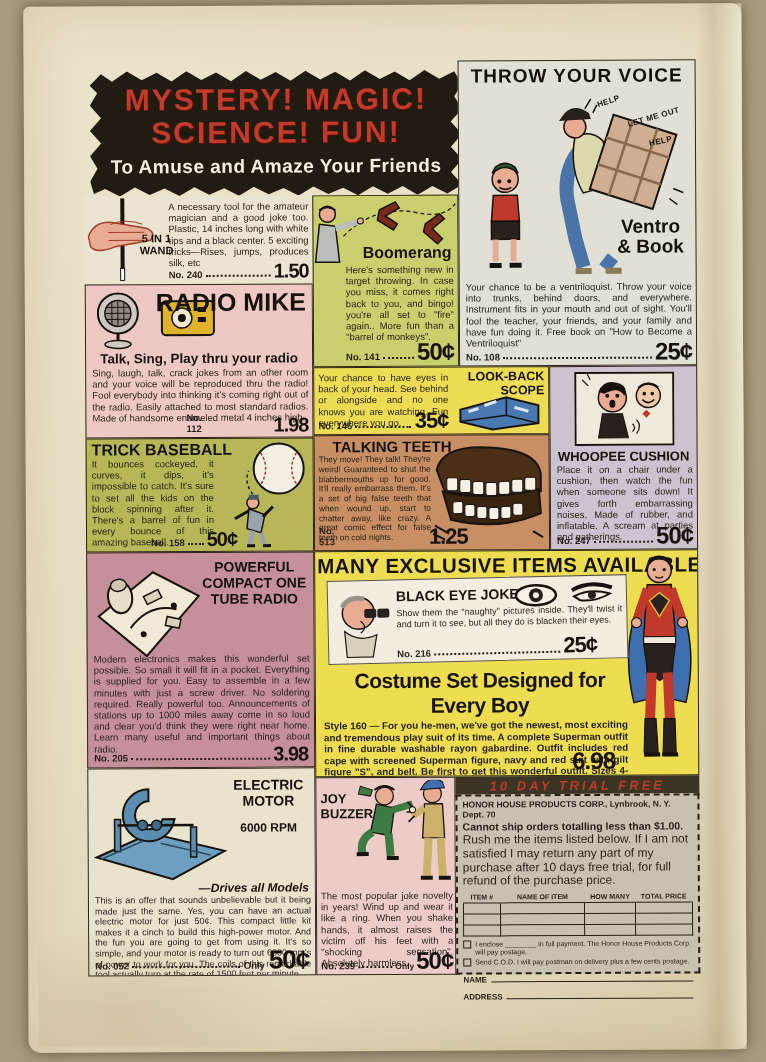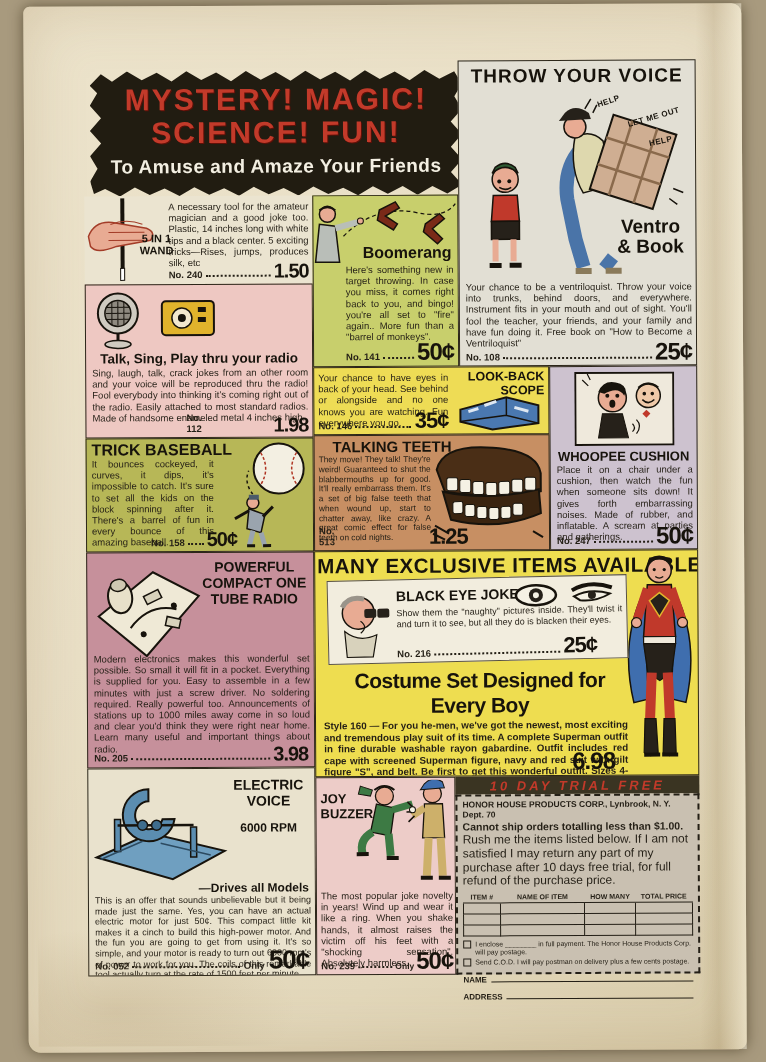--- a/index.html
+++ b/index.html
@@ -84,20 +84,21 @@
       <path d="M28 44 v8" stroke="#17130c" stroke-width="3"></path>
       <ellipse cx="28" cy="55" rx="13" ry="4" fill="#cfcac0" stroke="#17130c" stroke-width="1.5"></ellipse>
     </svg>
     <svg class="svgblock" style="position:absolute;left:74px;top:12px;" width="56" height="42" viewBox="0 0 56 42">
       <rect x="2" y="4" width="52" height="34" rx="4" fill="#e0b32c" stroke="#17130c" stroke-width="2"></rect>
       <circle cx="22" cy="21" r="10" fill="#f3e8cd" stroke="#17130c" stroke-width="1.5"></circle>
       <circle cx="22" cy="21" r="4" fill="#17130c"></circle>
       <rect x="38" y="10" width="8" height="5" fill="#17130c"></rect>
       <rect x="38" y="20" width="8" height="5" fill="#17130c"></rect>
     </svg>
+    <div class="ttl-lg" style="position:absolute;right:6px;top:6px;text-align:right;">RADIO MIKE</div>
     <div class="ttl-md center" style="position:absolute;left:0;top:66px;width:100%;font-size:13.5px;">Talk, Sing, Play thru your radio</div>
     <div class="body-txt" style="position:absolute;left:6px;top:82px;width:216px;">Sing, laugh, talk, crack jokes from an other room and your voice will be reproduced thru the radio! Fool everybody into thinking it's coming right out of the radio. Easily attached to most standard radios. Made of handsome enameled metal 4 inches high.</div>
     <div class="item-line" style="position:absolute;left:100px;bottom:3px;width:122px;gap:28px;">
       <span>No. 112</span>
       <span class="leader"></span>
       <span class="price">1.98</span>
     </div>
   </div>
 
   <div class="sec" style="left:0;top:376px;width:228px;height:114px;background:#b7b757;">
@@ -145,23 +146,23 @@
     <svg class="svgblock" style="position:absolute;left:2px;top:10px;" width="140" height="105" viewBox="0 0 140 105">
       <path d="M6 78 L60 54 L134 72 L82 100 Z" fill="#6f9fc0" stroke="#17130c" stroke-width="2"></path>
       <path d="M58 10 a26 26 0 1 0 26 30 l-12 0 a14 14 0 1 1 -14 -18 Z" fill="#5b8db0" stroke="#17130c" stroke-width="2"></path>
       <rect x="24" y="40" width="6" height="32" fill="#5b8db0" stroke="#17130c" stroke-width="1.5"></rect>
       <rect x="100" y="48" width="6" height="30" fill="#5b8db0" stroke="#17130c" stroke-width="1.5"></rect>
       <path d="M27 46 H103" stroke="#17130c" stroke-width="2.5"></path>
       <circle cx="52" cy="46" r="5" fill="#3f6e8e" stroke="#17130c" stroke-width="1.5"></circle>
       <circle cx="66" cy="46" r="5" fill="#3f6e8e" stroke="#17130c" stroke-width="1.5"></circle>
       <path d="M10 80 L52 62 M70 64 L120 76" stroke="#2c4a60" stroke-width="1.5"></path>
     </svg>
-    <div class="ttl-md center" style="position:absolute;right:6px;top:8px;width:80px;font-size:14px;">ELECTRIC VOICE</div>
+    <div class="ttl-md center" style="position:absolute;right:6px;top:8px;width:80px;font-size:14px;">ELECTRIC MOTOR</div>
     <div class="ttl-sm center" style="position:absolute;right:6px;top:52px;width:80px;font-size:12px;">6000 RPM</div>
-    <div class="ttl-sm" style="position:absolute;right:6px;top:112px;font-size:12px;">—Drives all Models</div>
+    <div class="ttl-sm" style="position:absolute;right:6px;top:112px;font-size:12px;font-style:italic;">—Drives all Models</div>
     <div class="body-txt" style="position:absolute;left:6px;top:126px;width:216px;font-size:9px;">This is an offer that sounds unbelievable but it being made just the same. Yes, you can have an actual electric motor for just 50¢. This compact little kit makes it a cinch to build this high-power motor. And the fun you are going to get from using it. It's so simple, and your motor is ready to turn out 6000 rpm's of power to work for you. The coils of this remarkable tool actually turn at the rate of 1500 feet per minute.</div>
     <div class="item-line" style="position:absolute;left:6px;bottom:4px;width:214px;">
       <span>No. 052</span>
       <span class="leader"></span>
       <span style="margin-right:4px;">Only</span>
       <span class="price" style="font-size:26px;">50¢</span>
     </div>
   </div>
 
   <div class="sec" style="left:228px;top:134px;width:146px;height:172px;background:#c8cf6c;">

